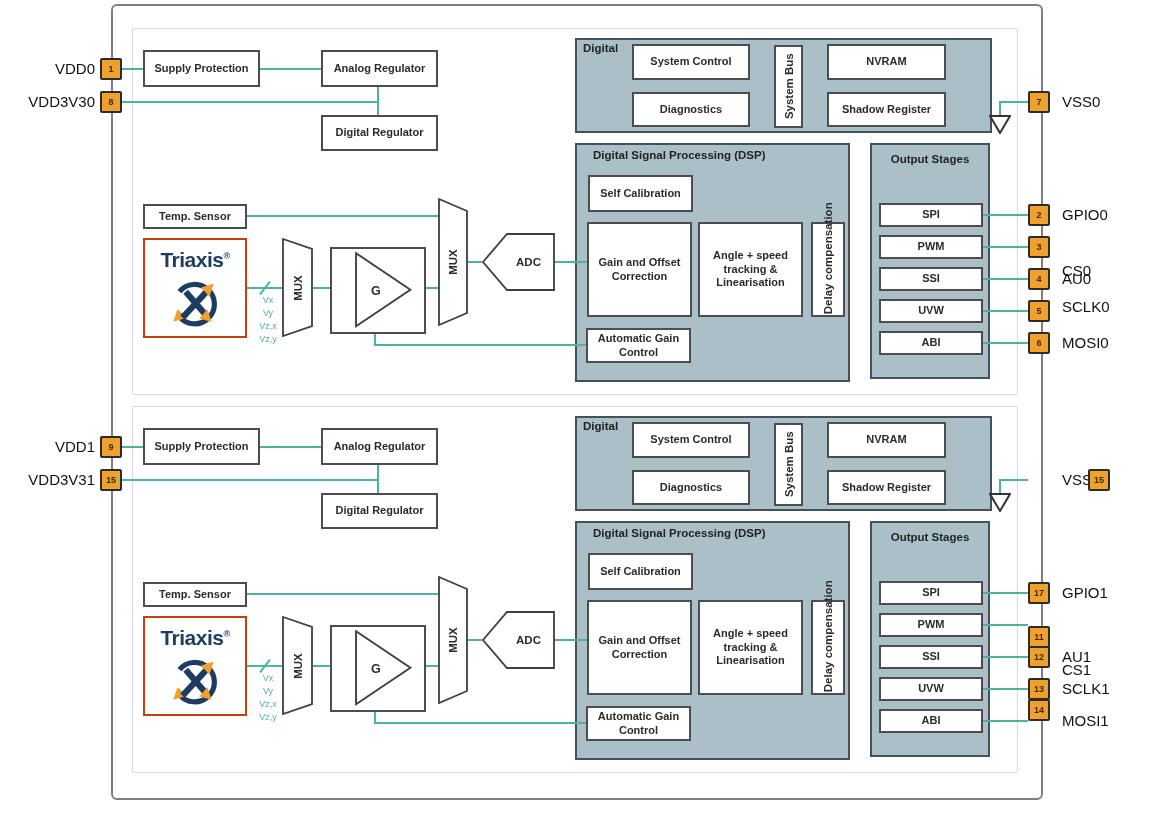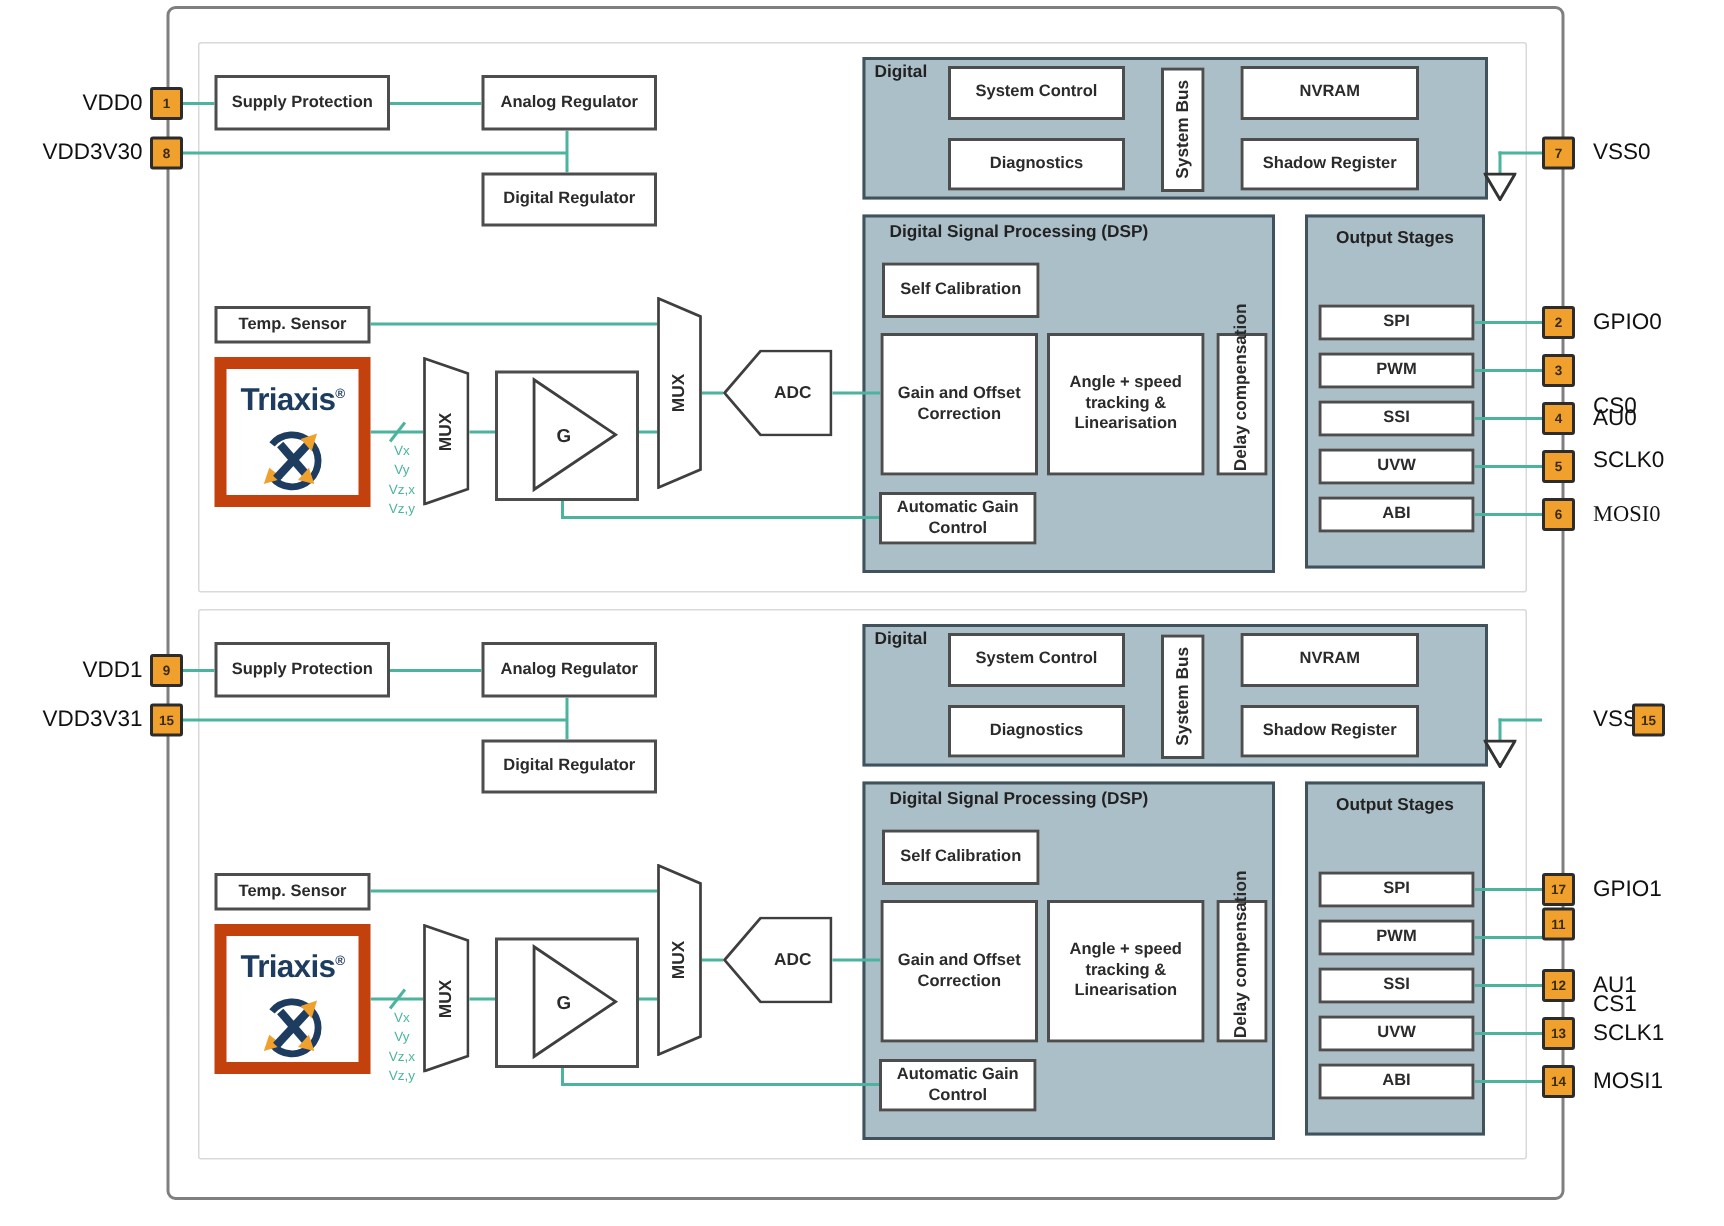--- a/index.html
+++ b/index.html
@@ -24,21 +24,21 @@
   .pin-label.right{left:1062px;text-align:left;}
   .vert-span{transform:rotate(-90deg);white-space:nowrap;font-size:11.5px;font-weight:bold;color:#2b2b2b;}
   .shape{position:absolute;display:flex;align-items:center;justify-content:center;}
   .shape svg{position:absolute;inset:0;}
   .shape .vert-span{position:relative;z-index:2;}
   .vlabels{position:absolute;left:250px;top:266px;width:36px;text-align:center;}
   .vlabels span{display:block;font-size:9px;line-height:13px;color:#4cb49e;}
   .slash{position:absolute;left:264px;top:252px;width:2px;height:16px;background:#4cb49e;
     transform:rotate(38deg);}
   .triaxis-box{position:absolute;left:143px;top:210px;width:104px;height:100px;background:#fff;
-    border:8px solid #c2410c;box-sizing:border-box;display:flex;flex-direction:column;
+    border:2px solid #c2410c;box-sizing:border-box;display:flex;flex-direction:column;
     align-items:center;justify-content:flex-start;padding-top:4px;}
   .triaxis-word{font-size:21px;font-weight:bold;color:#1d3c5f;letter-spacing:-0.5px;line-height:24px;}
   .triaxis-word sup{font-size:9px;}
   .gnd{position:absolute;z-index:6;}
 </style>
 </head>
 <body>
 
 <div id="diagram">
   <div class="chip-outline"></div>
@@ -165,21 +165,21 @@
 
     <div class="pin" style="left:1028px;top:176px;">2</div>
     <div class="pin-label right" style="top:176px;">GPIO0</div>
     <div class="pin" style="left:1028px;top:208px;">3</div>
     <div class="pin-label right" style="top:208px;margin-top:24px;">CS0</div>
     <div class="pin" style="left:1028px;top:240px;">4</div>
     <div class="pin-label right" style="top:240px;">AU0</div>
     <div class="pin" style="left:1028px;top:272px;">5</div>
     <div class="pin-label right" style="top:268px;">SCLK0</div>
     <div class="pin" style="left:1028px;top:304px;">6</div>
-    <div class="pin-label right" style="top:304px;font-family:Liberation Serif, serif;">MOSI0</div>
+    <div class="pin-label right" style="top:304px;">MOSI0</div>
   </div>
 
   <div class="channel" style="top: 406px;">
     <div class="inner-rect"></div>
 
     <div class="block" style="left:575px;top:10px;width:417px;height:95px;"></div>
     <div class="block" style="left:575px;top:115px;width:275px;height:239px;"></div>
     <div class="block" style="left:870px;top:115px;width:120px;height:236px;"></div>
 
     <div class="tl" style="left:122px;top:40px;width:21px;height:2px;"></div>
@@ -290,22 +290,22 @@
     <div class="pin" style="left:100px;top:30px;">9</div>
     <div class="pin-label left" style="top:30px;">VDD1</div>
     <div class="pin" style="left:100px;top:63px;">15</div>
     <div class="pin-label left" style="top:63px;">VDD3V31</div>
 
     <div class="pin" style="left:1088px;top:63px;">15</div>
     <div class="pin-label right" style="top:63px;">VSS1</div>
 
     <div class="pin" style="left:1028px;top:176px;">17</div>
     <div class="pin-label right" style="top:176px;">GPIO1</div>
-    <div class="pin" style="left:1028px;top:199px;">11</div>
+    <div class="pin" style="left:1028px;top:220px;">11</div>
     <div class="pin-label right" style="top:208px;margin-top:45px;">CS1</div>
     <div class="pin" style="left:1028px;top:240px;">12</div>
     <div class="pin-label right" style="top:240px;">AU1</div>
     <div class="pin" style="left:1028px;top:272px;">13</div>
     <div class="pin-label right" style="top:272px;">SCLK1</div>
-    <div class="pin" style="left:1028px;top:304px;">14</div>
+    <div class="pin" style="left:1028px;top:293px;">14</div>
     <div class="pin-label right" style="top:304px;">MOSI1</div>
   </div>
 </div>
 
 </body></html>

